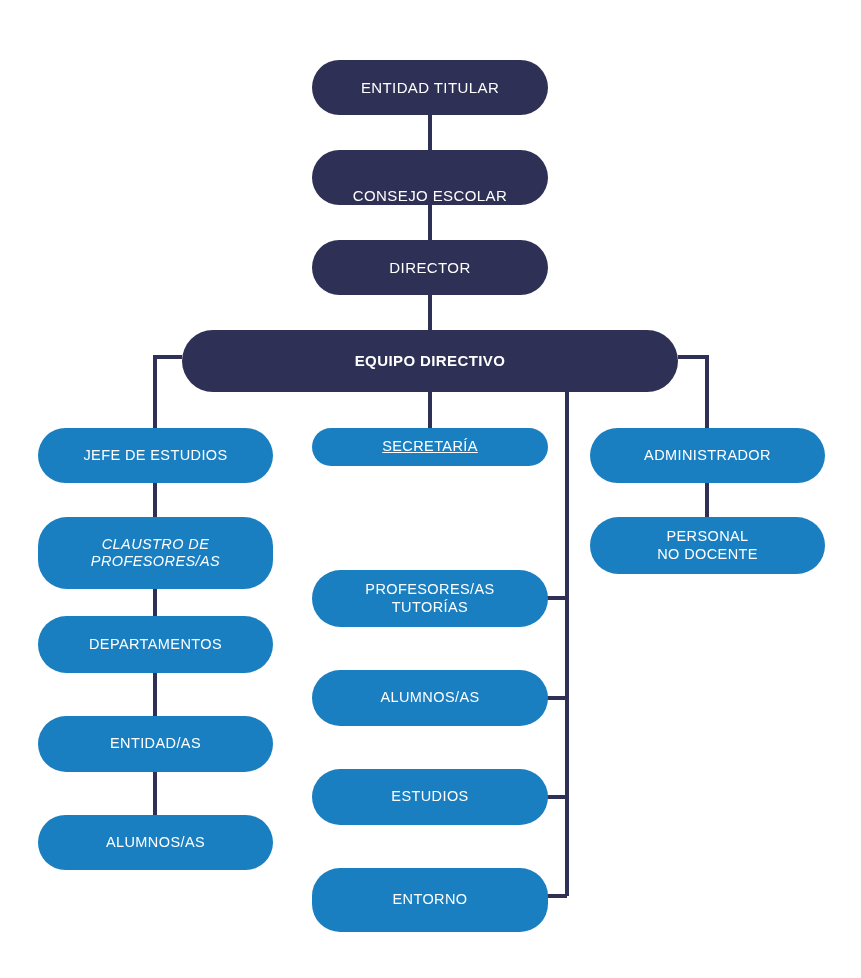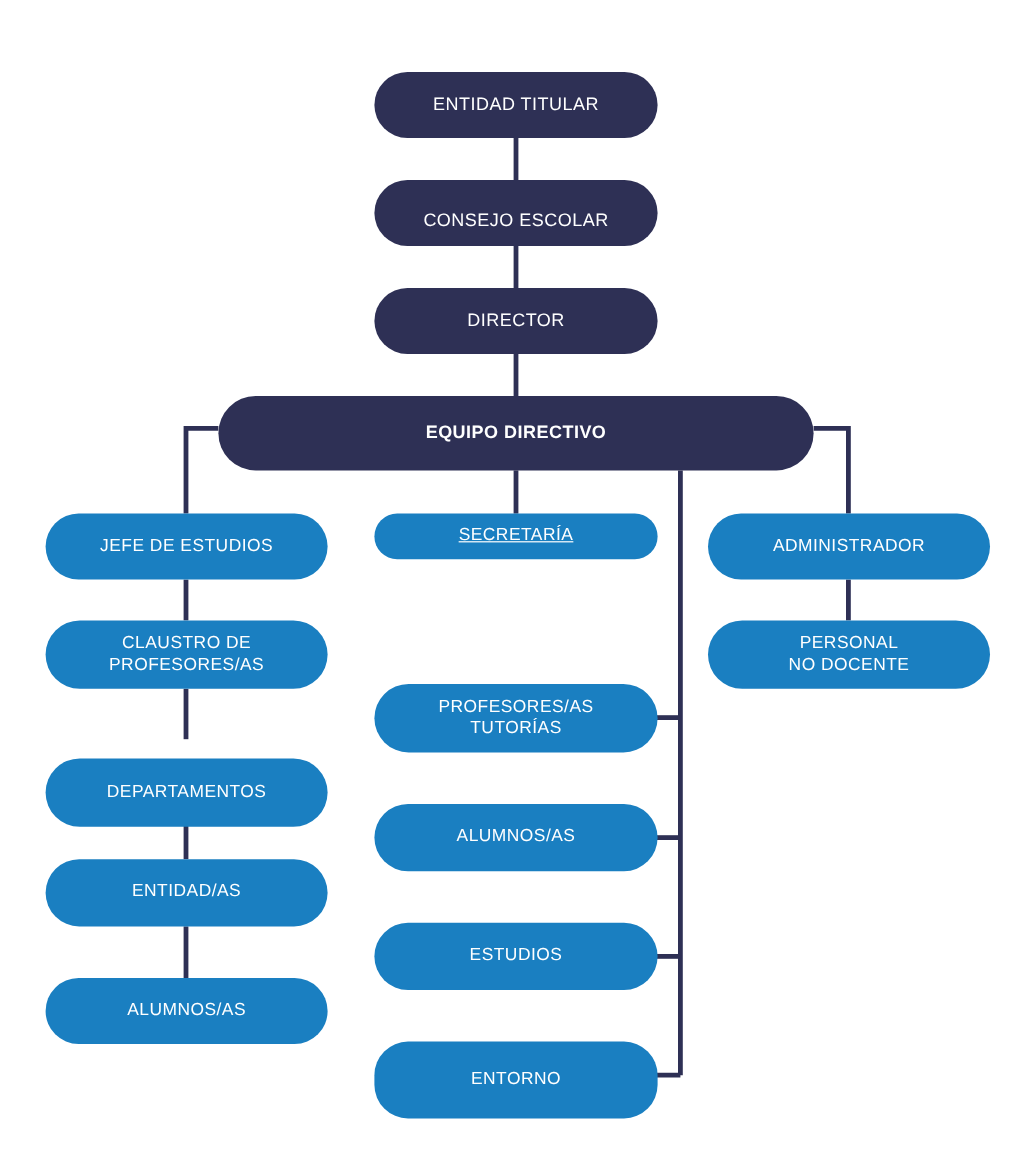--- a/index.html
+++ b/index.html
@@ -29,36 +29,36 @@
   .node {
     position: absolute;
     display: flex;
     align-items: center;
     justify-content: center;
     text-align: center;
     color: #ffffff;
     letter-spacing: 0.4px;
     line-height: 1.18;
     box-sizing: border-box;
-    padding: 12px 10px;
+    padding: 0 10px;
     -webkit-font-smoothing: antialiased;
   }
   .node.dark  { background: #2e3055; }
   .node.light { background: #1a7fc1; }
 
   
   .n-entidad   { left: 312px; top: 60px;  width: 236px; height: 55px; border-radius: 28px; font-size: 15px; }
   .n-consejo   { left: 312px; top: 150px; width: 236px; height: 55px; border-radius: 28px; font-size: 15px; align-items: flex-end; }
   .n-director  { left: 312px; top: 240px; width: 236px; height: 55px; border-radius: 28px; font-size: 15px; }
   .n-equipo    { left: 182px; top: 330px; width: 496px; height: 62px; border-radius: 31px; font-size: 15px; font-weight: bold; }
 
   
   .n-jefe      { left: 38px;  top: 428px; width: 235px; height: 55px; border-radius: 28px; font-size: 14.5px; }
-  .n-claustro  { left: 38px;  top: 517px; width: 235px; height: 57px; border-radius: 29px; font-size: 14.5px; }
-  .n-deptos    { left: 38px;  top: 616px; width: 235px; height: 57px; border-radius: 29px; font-size: 14.5px; margin-top: 16px; }
+  .n-claustro  { left: 38px;  top: 517px; width: 235px; height: 72px; border-radius: 29px; font-size: 14.5px; font-style: italic; }
+  .n-deptos    { left: 38px;  top: 616px; width: 235px; height: 57px; border-radius: 29px; font-size: 14.5px; }
   .n-tutores   { left: 38px;  top: 716px; width: 235px; height: 56px; border-radius: 28px; font-size: 14.5px; }
   .n-alumnosL  { left: 38px;  top: 815px; width: 235px; height: 55px; border-radius: 28px; font-size: 14.5px; }
 
   
   .n-secretaria{ left: 312px; top: 428px; width: 236px; height: 38px; border-radius: 28px; font-size: 14.5px; text-decoration: underline; }
   .n-profes    { left: 312px; top: 570px; width: 236px; height: 57px; border-radius: 29px; font-size: 14.5px; }
   .n-alumnosM  { left: 312px; top: 670px; width: 236px; height: 56px; border-radius: 28px; font-size: 14.5px; }
   .n-familias  { left: 312px; top: 769px; width: 236px; height: 56px; border-radius: 28px; font-size: 14.5px; }
   .n-entorno   { left: 312px; top: 868px; width: 236px; height: 64px; border-radius: 28px; font-size: 14.5px; }
 

